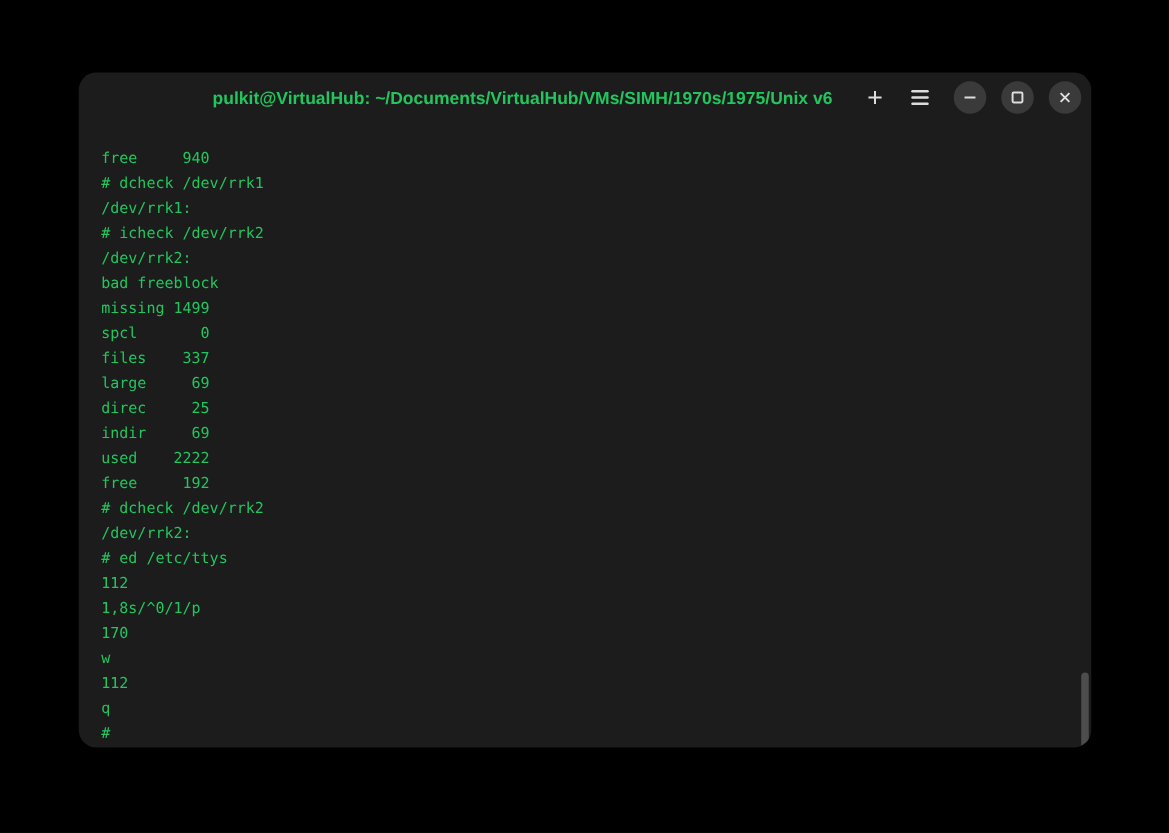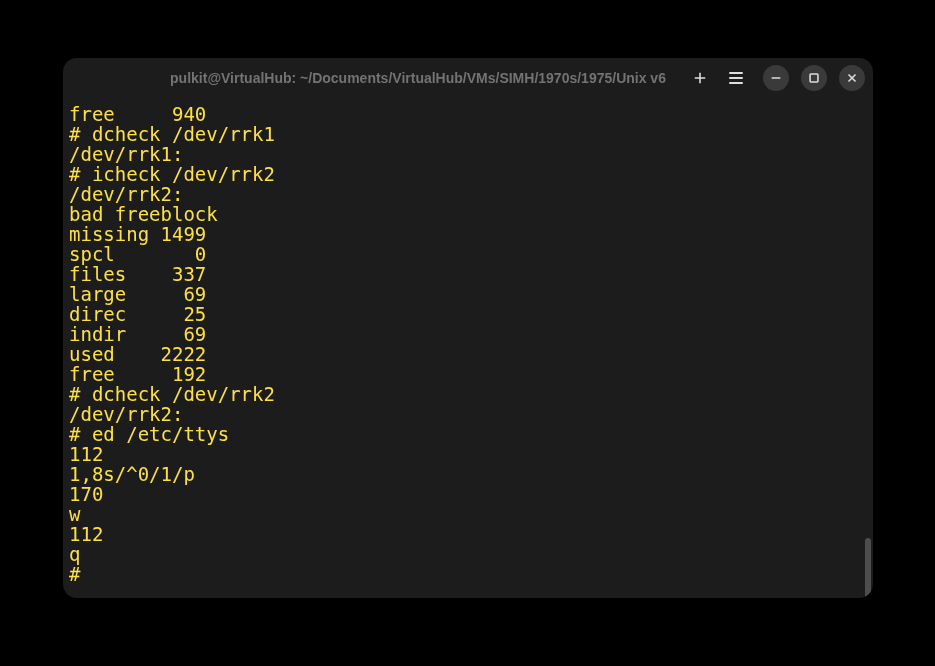--- a/index.html
+++ b/index.html
@@ -27,21 +27,21 @@
   .titlebar {
     height: 40px;
     display: flex;
     align-items: center;
     padding: 0 8px 0 8px;
     flex-shrink: 0;
   }
   .title {
     flex: 1;
     text-align: center;
-    color: #737373;
+    color: #22c55e;
     font-size: 14px;
     font-weight: 600;
     white-space: nowrap;
     overflow: hidden;
     text-overflow: ellipsis;
     padding-left: 80px;
   }
   .titlebar-controls {
     display: flex;
     align-items: center;
@@ -80,25 +80,25 @@
     stroke-width: 1.8;
   }
   .terminal-body {
     flex: 1;
     padding: 6px 8px 8px 6px;
     position: relative;
     overflow: hidden;
   }
   .terminal-text {
     font-family: "DejaVu Sans Mono", "Menlo", "Consolas", monospace;
-    font-size: 19px;
+    font-size: 12px;
     line-height: 20px;
-    color: #fde047;
+    color: #22c55e;
     white-space: pre;
-    margin: 0;
+    margin: 12px;
   }
   .scrollbar-track {
     position: absolute;
     right: 2px;
     top: 440px;
     width: 6px;
     height: 92px;
     background: rgba(255,255,255,0.22);
     border-radius: 3px;
   }

